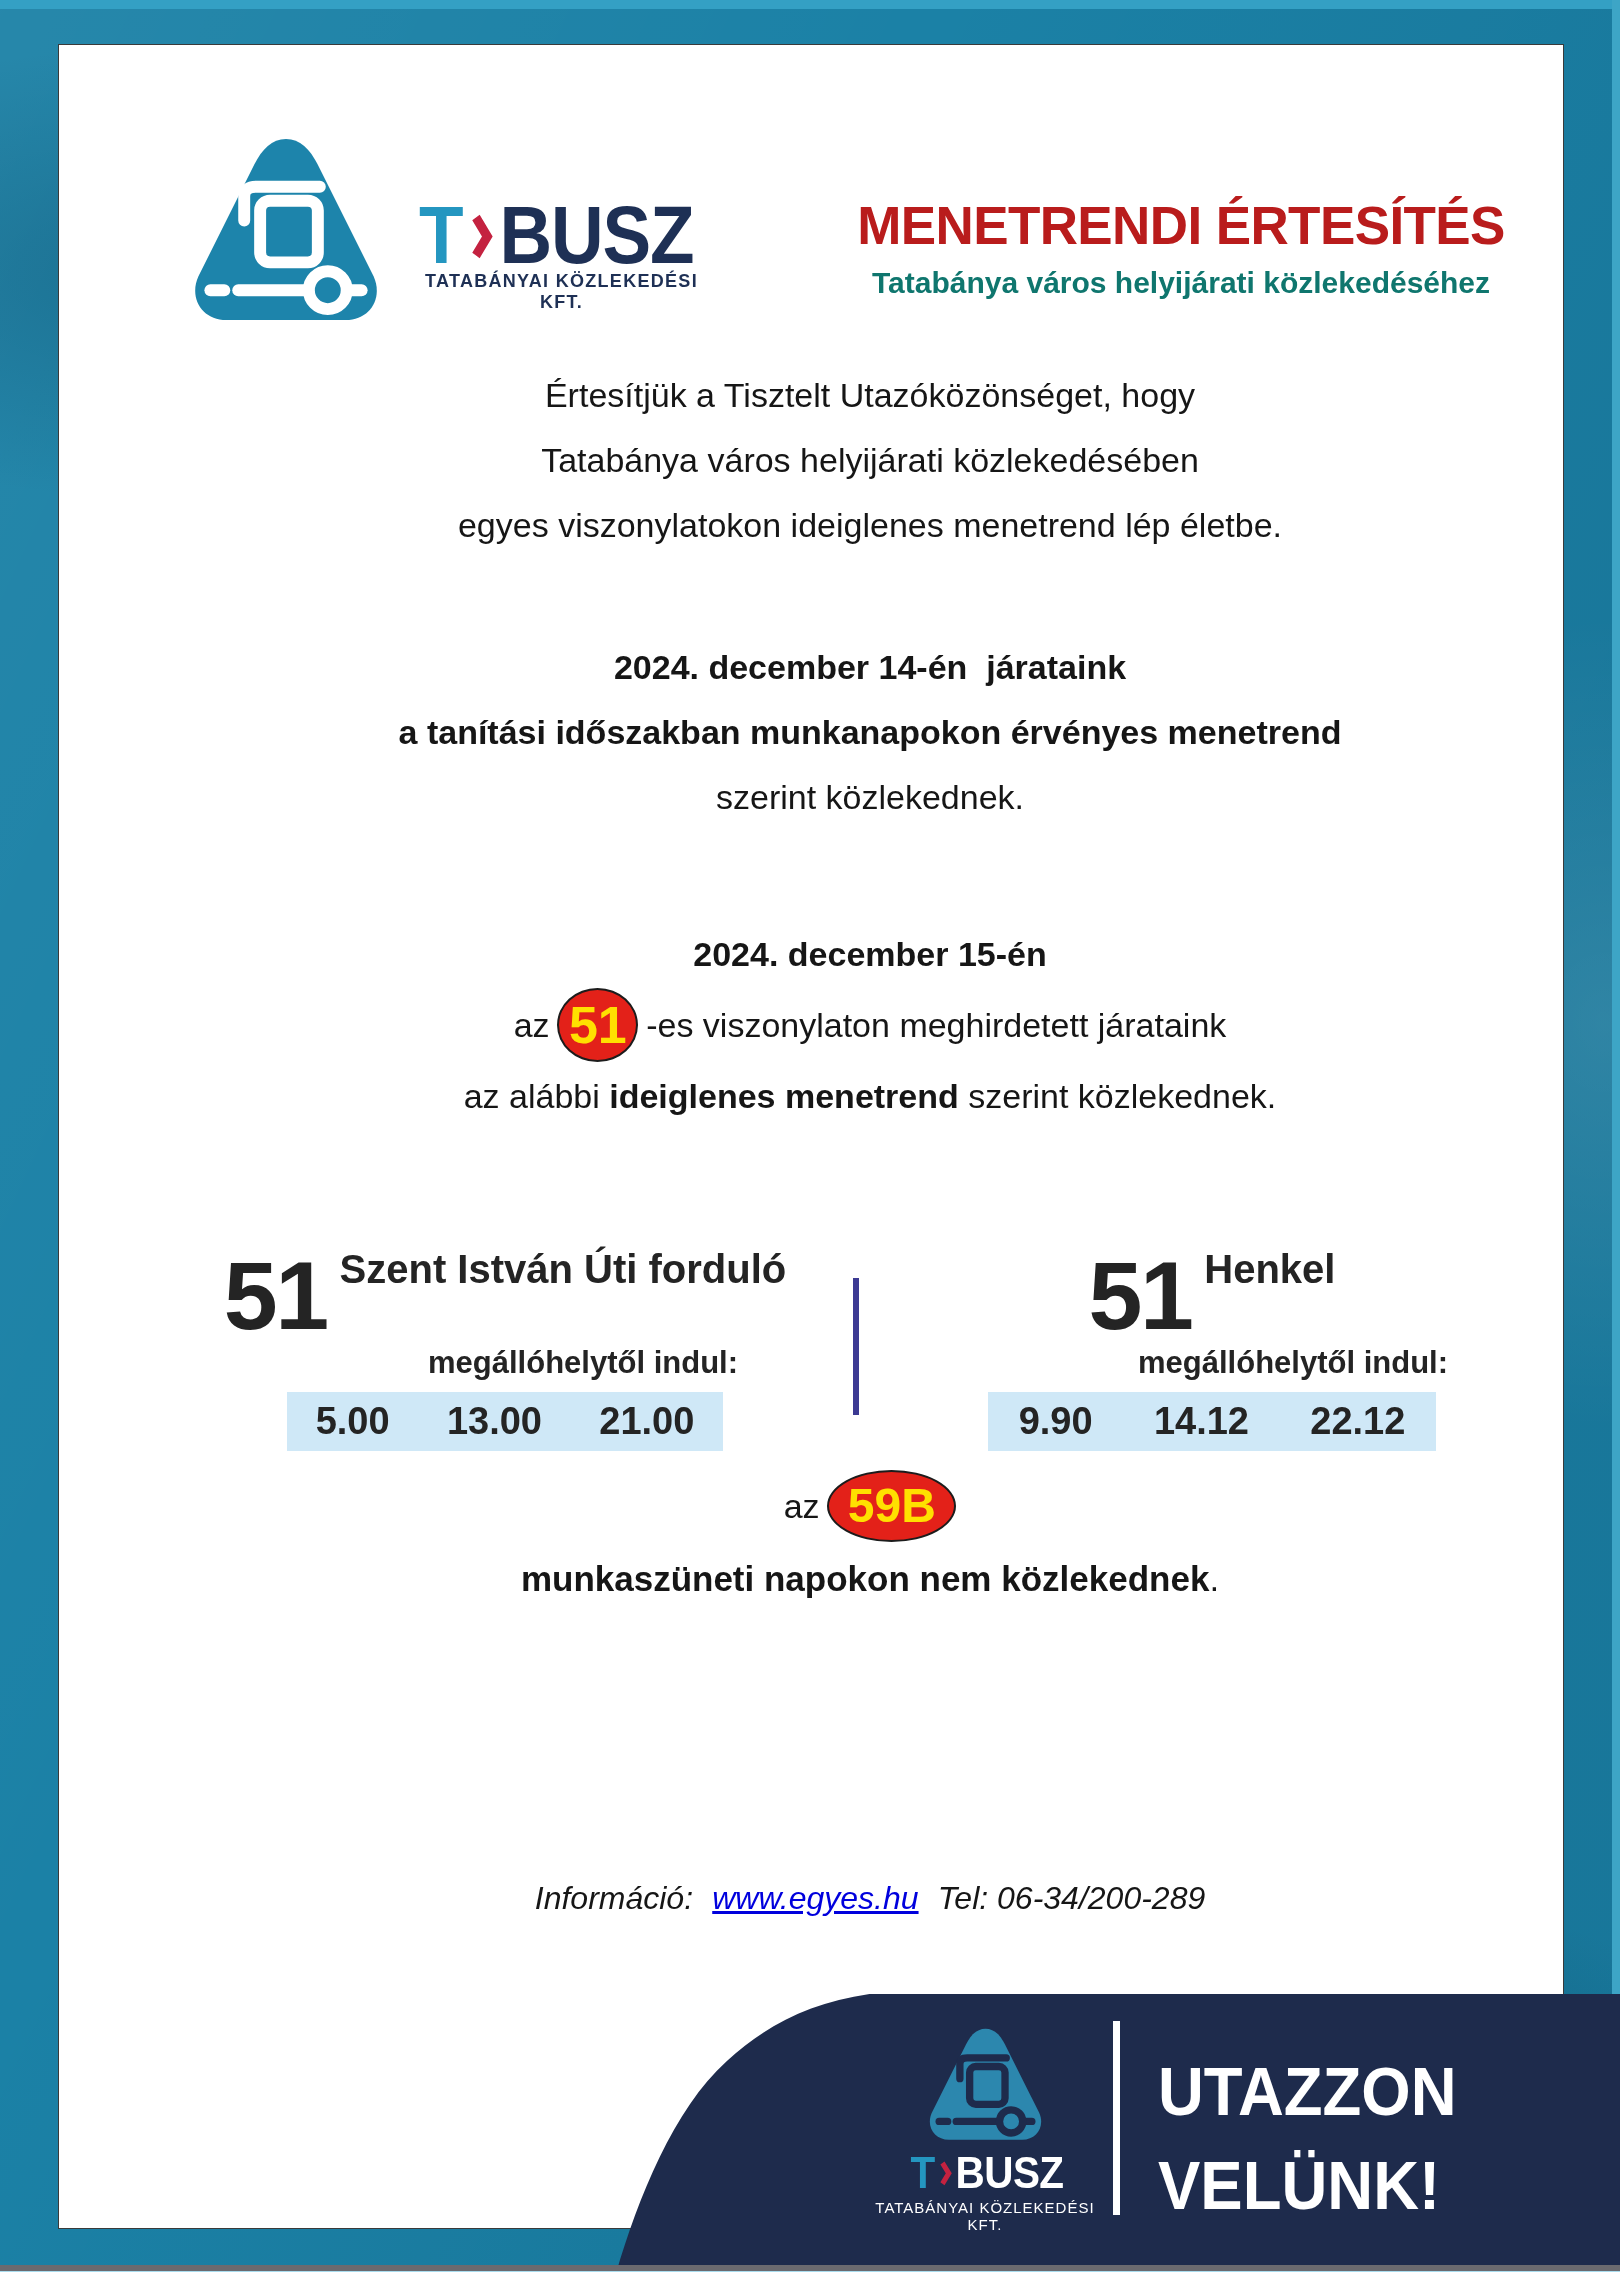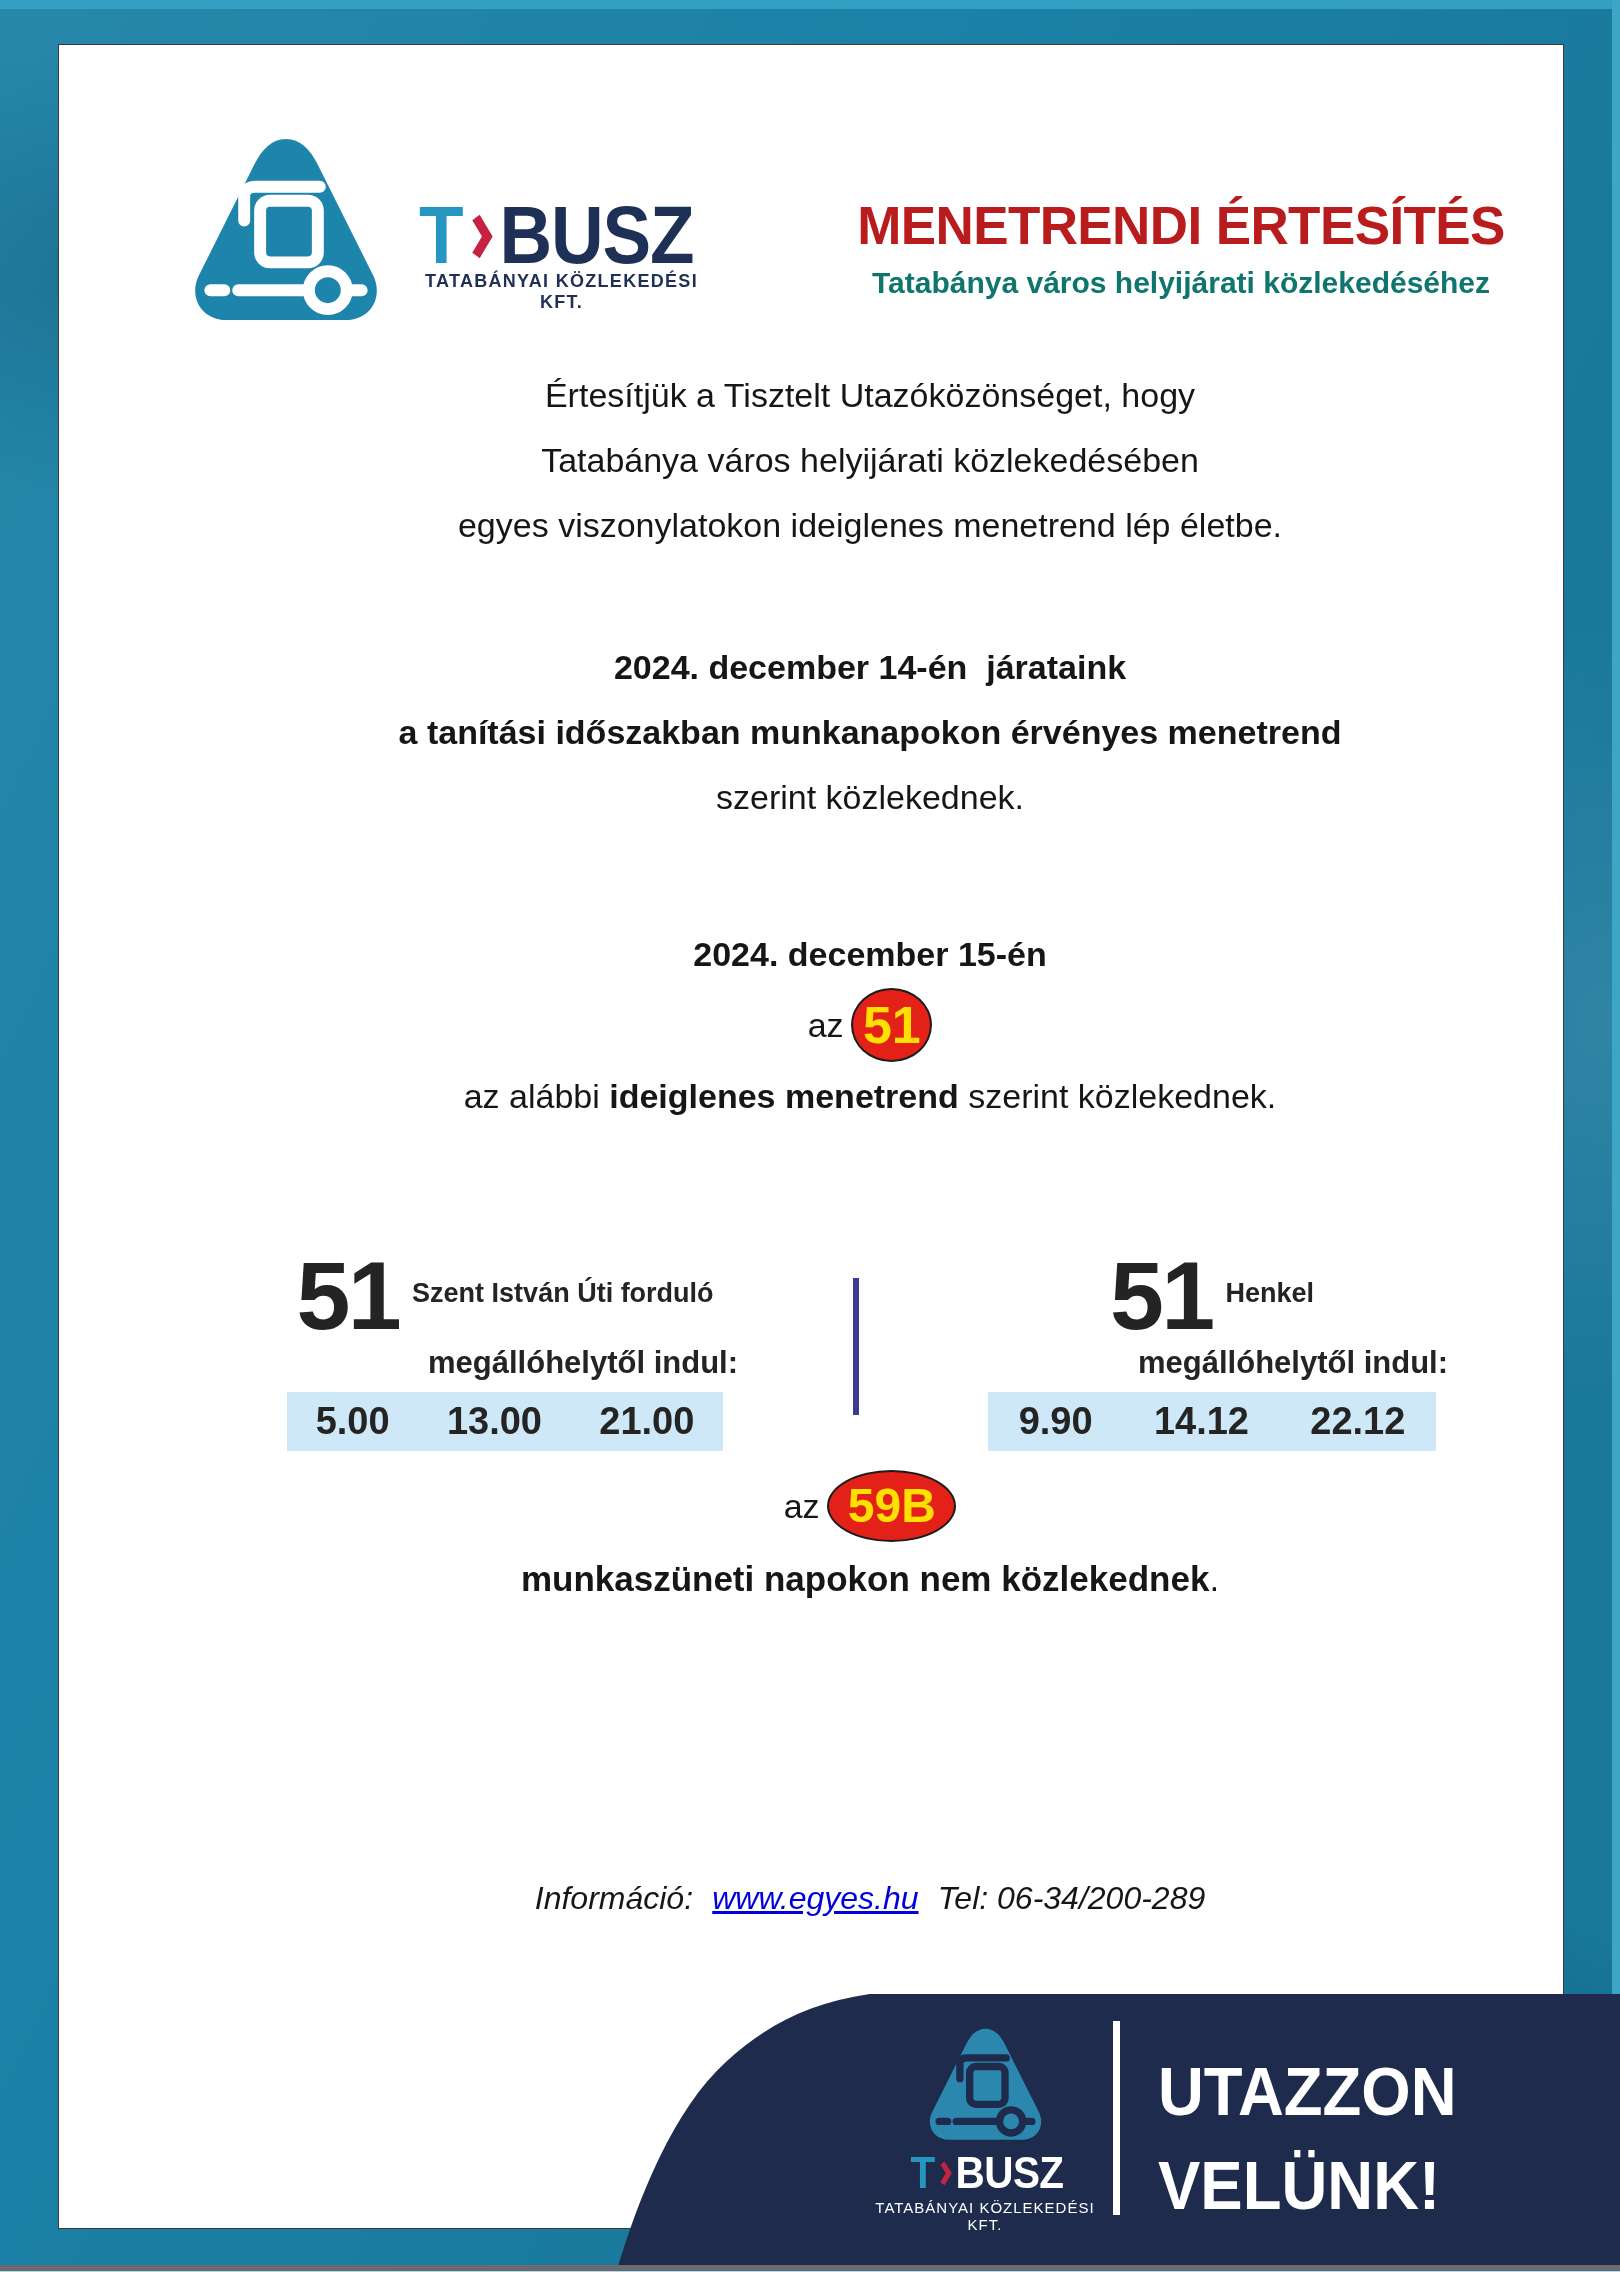--- a/index.html
+++ b/index.html
@@ -52,21 +52,21 @@
     border:2.6px solid #1c1c1c;border-radius:50%;color:#ffe000;font-weight:bold;line-height:1;}
   .badge-51{width:81px;height:74px;font-size:52px;}
   .badge-59b{width:129px;height:72px;font-size:48px;}
 
   
   .tt-col{position:absolute;top:1202px;}
   .tt-left{left:213px;width:466px;}
   .tt-right{left:917px;width:472px;}
   .tt-head{display:flex;justify-content:center;align-items:flex-start;gap:13px;height:97px;}
   .tt-route{font-size:97px;font-weight:bold;line-height:1;color:#242424;letter-spacing:-2.6px;}
-  .tt-stop{font-size:27px;font-weight:bold;margin-top:31px;color:#242424;white-space:nowrap;}
+  .tt-stop{font-size:40px;font-weight:bold;color:#242424;white-space:nowrap;}
   .tt-from{text-align:right;font-size:31px;font-weight:bold;color:#242424;height:38px;line-height:38px;}
   .tt-times{margin:10.3px auto 0;height:59px;background:#cfe8f7;display:flex;
     justify-content:space-around;align-items:center;font-size:38px;font-weight:bold;color:#242424;}
   .tt-left .tt-times{width:436px;}
   .tt-right .tt-times{width:448px;}
   .tt-divider{position:absolute;left:794px;top:1233px;width:5.8px;height:137px;background:#3c3a93;}
 
   
   .b59{top:1423px;font-size:34px;}
   .b59 .l2{font-size:35px;line-height:1;margin-top:17px;}
@@ -133,20 +133,21 @@
       <div class="b">2024. december 14-én&nbsp; járataink</div>
       <div class="b">a tanítási időszakban munkanapokon érvényes menetrend</div>
       <div>szerint közlekednek.</div>
     </div>
 
     <div class="center-block dec15">
       <div class="h">2024. december 15-én</div>
       <div class="badge-line">
         <span>az</span>
         <span class="badge badge-51">51</span>
+        <span>-es viszonylaton meghirdetett járataink</span>
       </div>
       <div class="line3"><span>az alábbi </span><span class="b">ideiglenes menetrend</span><span> szerint közlekednek.</span></div>
     </div>
 
     <div class="tt-col tt-left">
       <div class="tt-head">
         <span class="tt-route">51</span>
         <span class="tt-stop">Szent István Úti forduló</span>
       </div>
       <div class="tt-from">megállóhelytől indul:</div>

